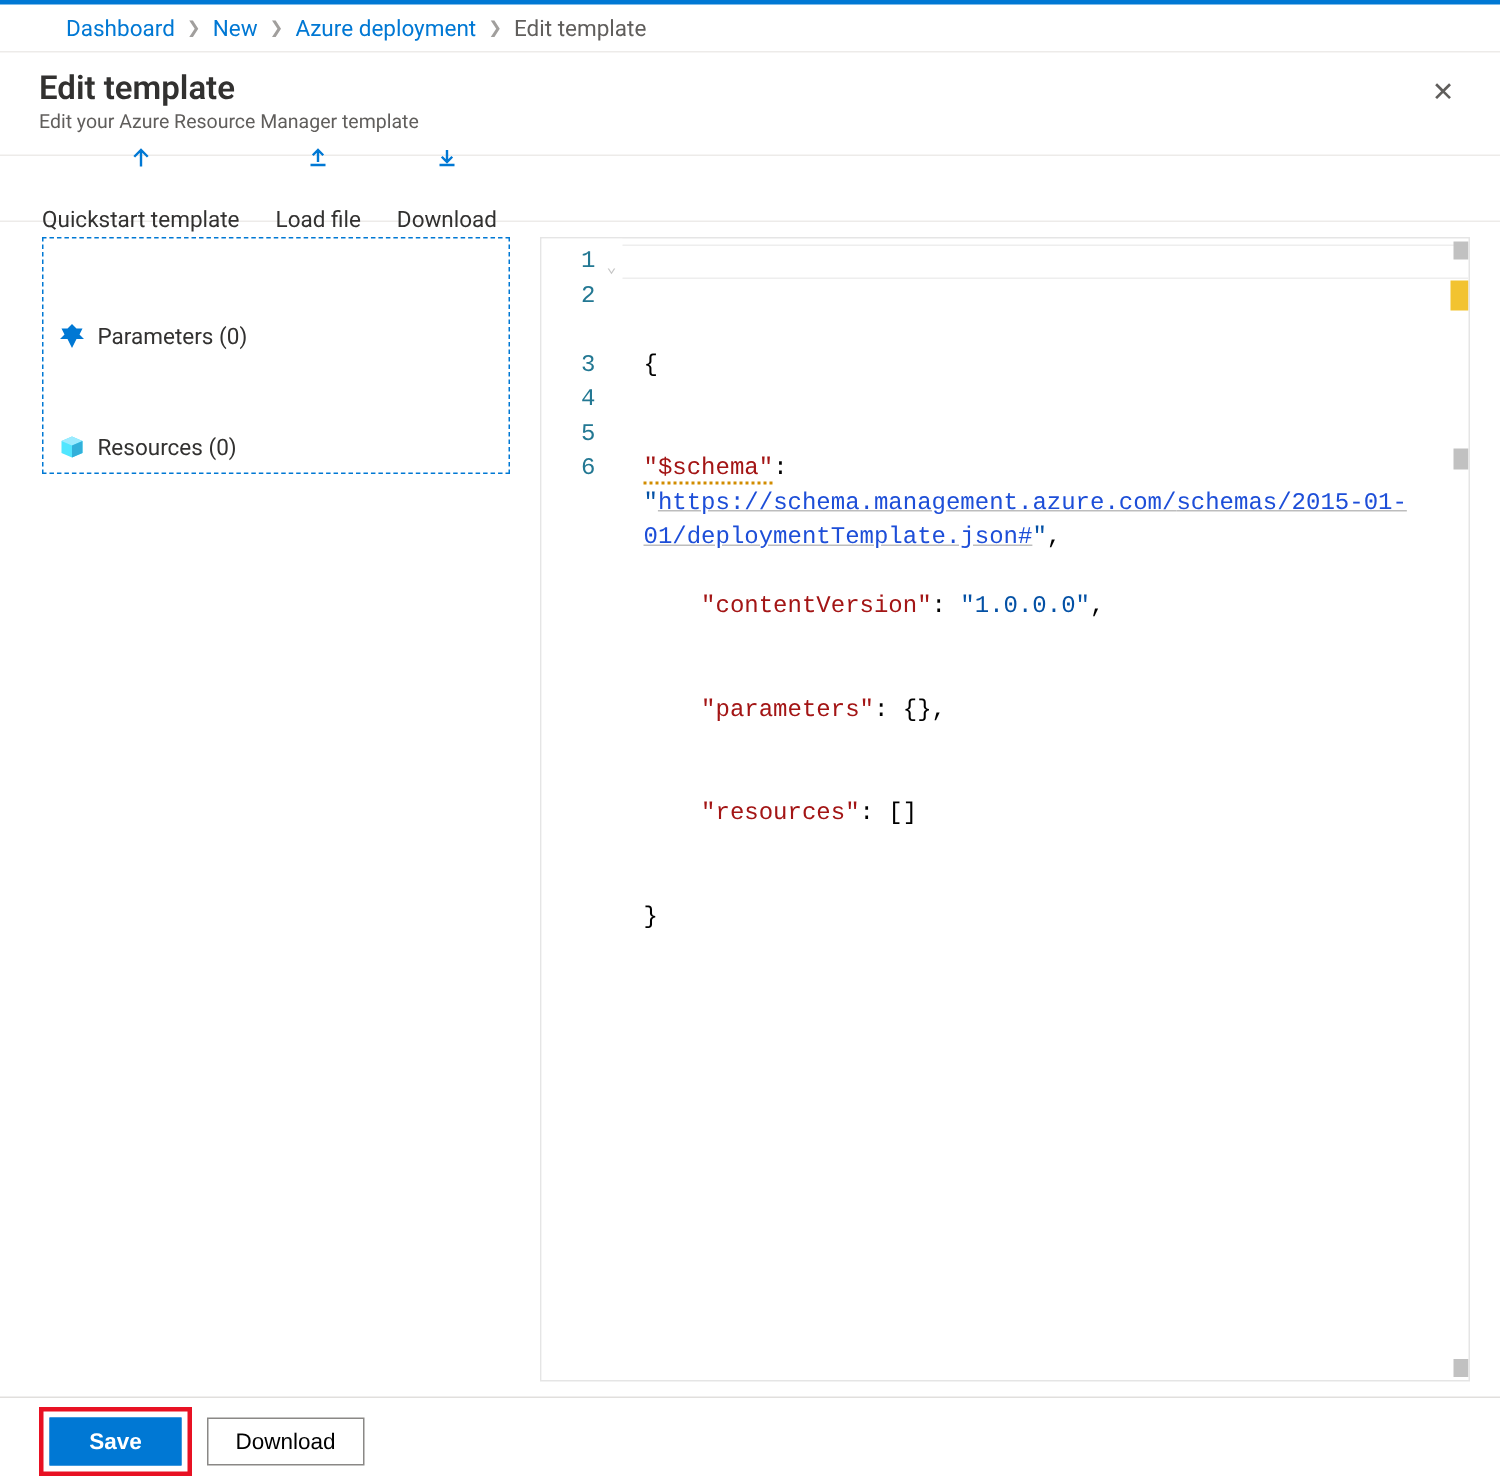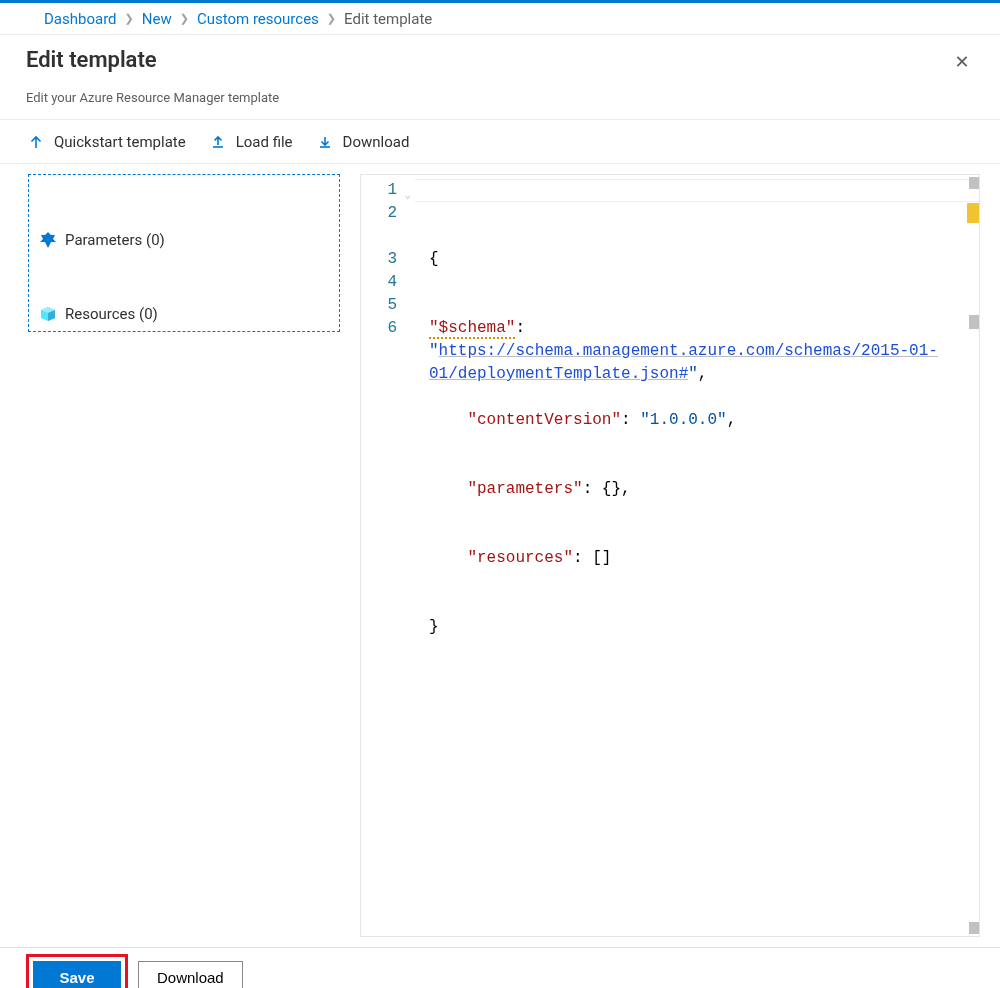--- a/index.html
+++ b/index.html
@@ -33,38 +33,38 @@
 
   
   .titlebar {
     display: flex;
     align-items: flex-start;
     justify-content: space-between;
     padding: 12px 24px 14px 26px;
     border-bottom: 1px solid #edebe9;
   }
   .titlebar h1 { margin: 0; font-size: 22px; font-weight: 600; color: #323130; }
-  .titlebar .subtitle { margin-top: 18px; font-size: 13px; color: #605e5c; }
+  .titlebar .subtitle { margin-top: 2px; font-size: 13px; color: #605e5c; }
   .close-btn {
     width: 28px; height: 28px; display: flex; align-items: center; justify-content: center;
     cursor: pointer; color: #605e5c; font-size: 18px;
   }
 
   
   .toolbar {
     display: flex;
     align-items: center;
     gap: 24px;
     padding: 8px 18px 8px 28px;
     height: 44px;
     border-bottom: 1px solid #edebe9;
   }
   .toolbar .tool {
-    display: flex; align-items: center; gap: 10px;
-    color: #323130; font-size: 15px; cursor: pointer;
+    display: flex; align-items: center; gap: 24px;
+    color: #323130; font-size: 15px; cursor: pointer; flex-direction: column;
   }
   .toolbar .tool svg { width: 16px; height: 16px; }
   .tool-icon { color: #0078d4; display:flex; }
 
   
   .main {
     display: flex;
     height: calc(988px - 3px - 32px - 67px - 44px - 58px);
     border-bottom: 1px solid #e1dfdd;
   }
@@ -159,21 +159,21 @@
 </head>
 <body>
 
 <div class="top-accent"></div>
 
 <nav class="breadcrumb">
   <span class="crumb-link">Dashboard</span>
   <span class="chev">❯</span>
   <span class="crumb-link">New</span>
   <span class="chev">❯</span>
-  <span class="crumb-link">Custom resources</span>
+  <span class="crumb-link">Azure deployment</span>
   <span class="chev">❯</span>
   <span class="crumb-current">Edit template</span>
 </nav>
 
 <div class="titlebar">
   <div>
     <h1>Edit template</h1>
     <div class="subtitle">Edit your Azure Resource Manager template</div>
   </div>
   <div class="close-btn">

